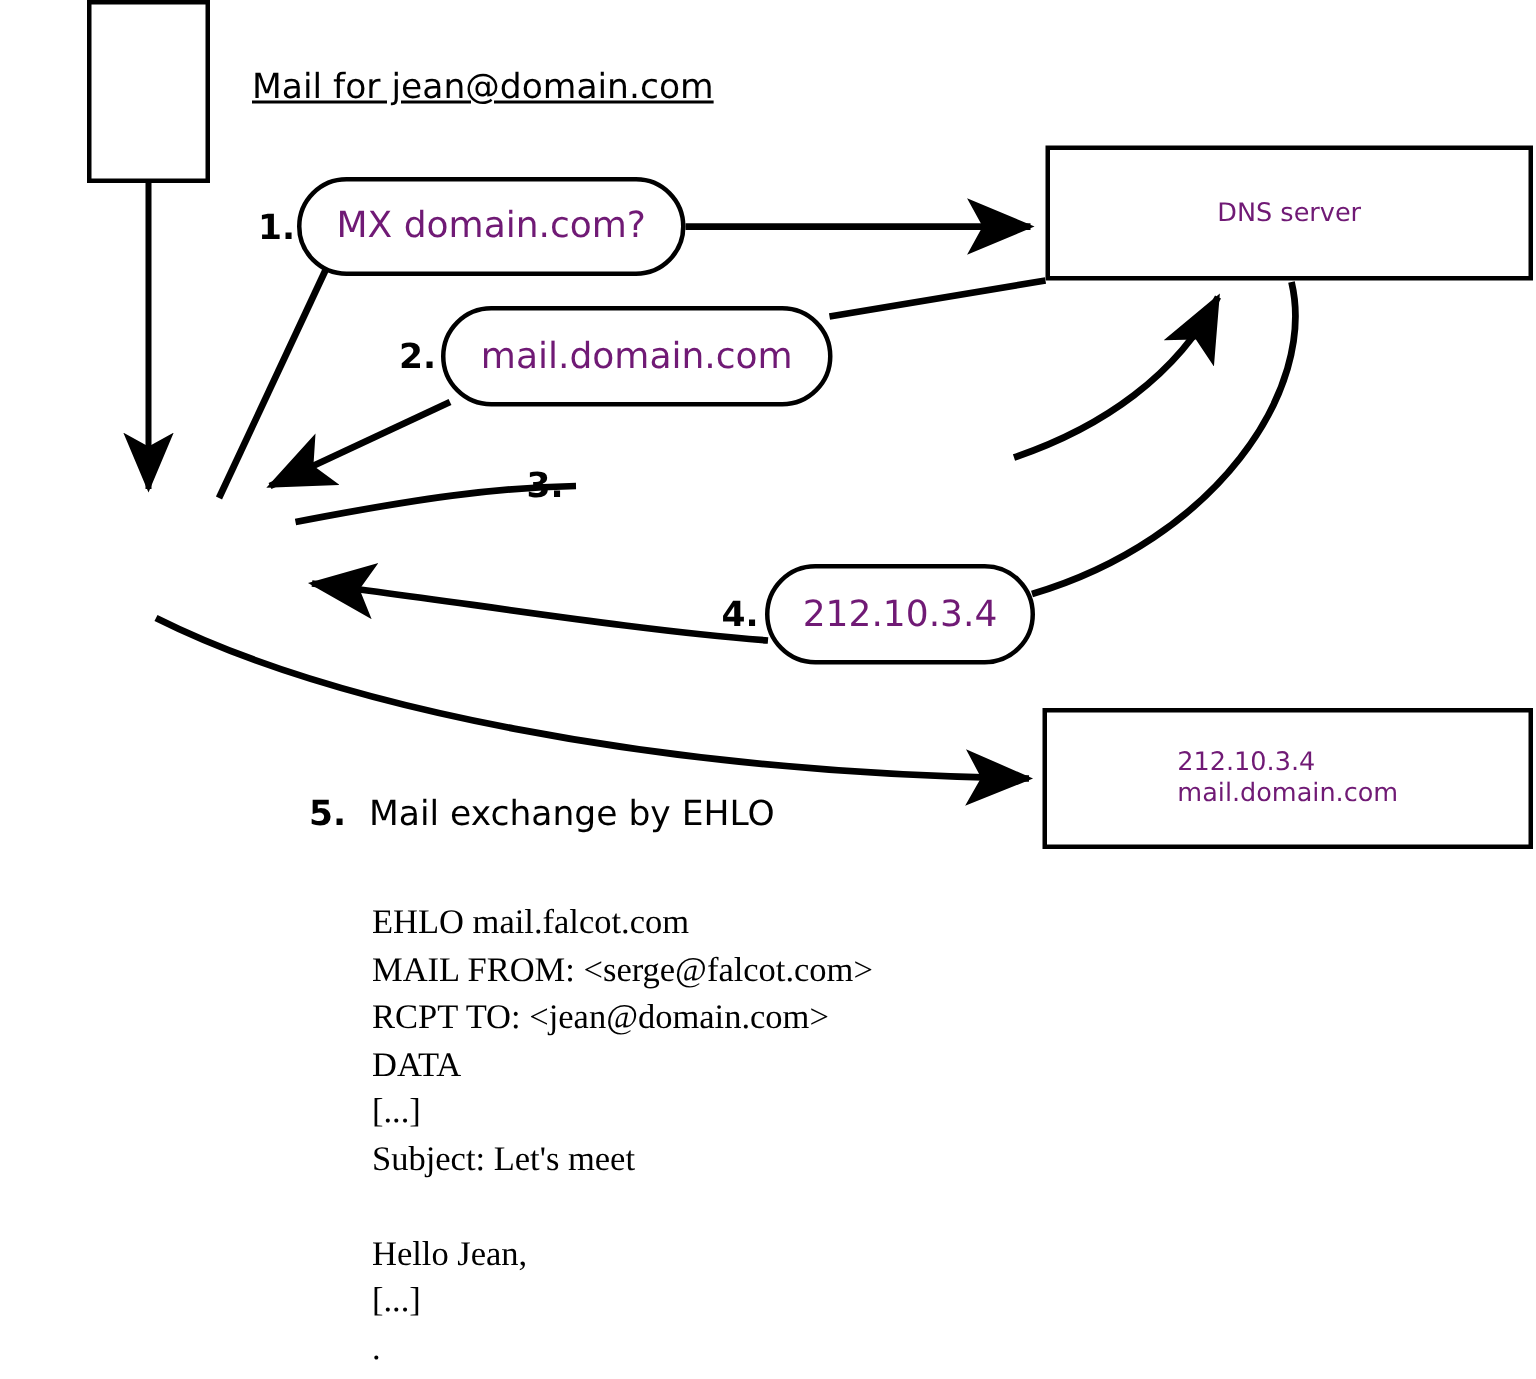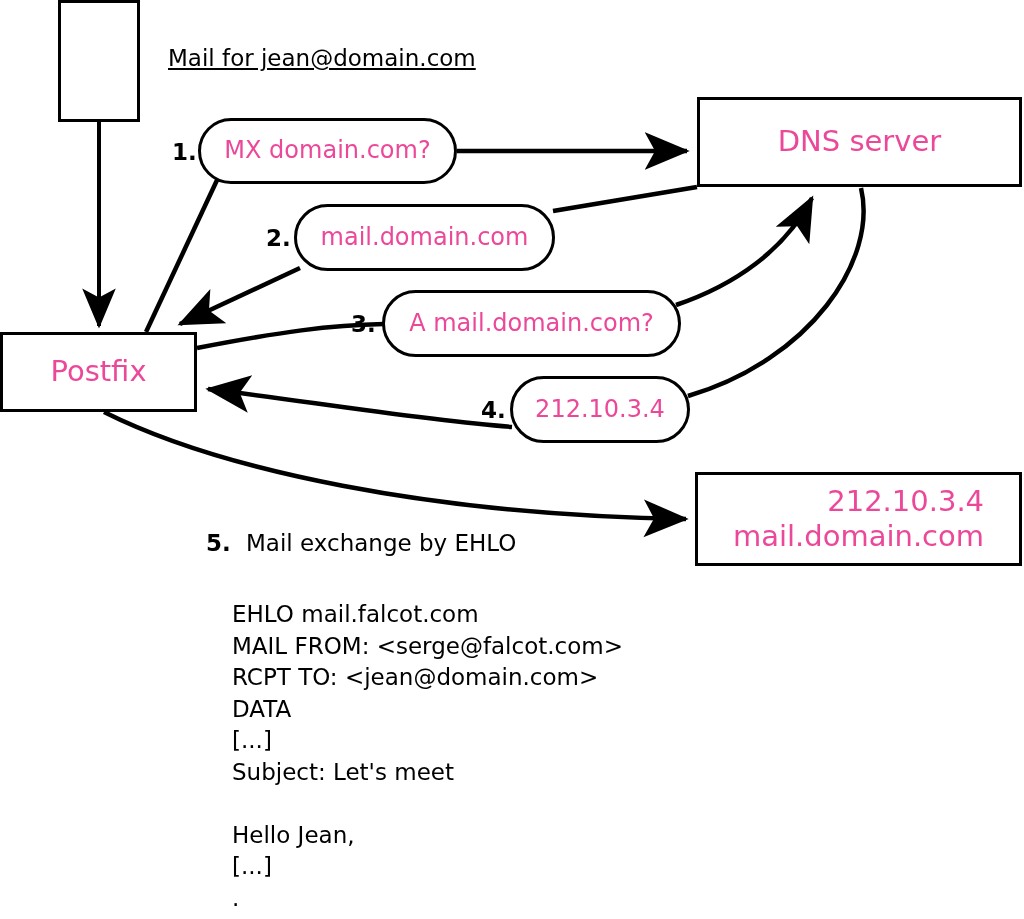--- a/index.html
+++ b/index.html
@@ -22,28 +22,28 @@
     height: 919px;
   }
   .node {
     position: absolute;
     box-sizing: border-box;
     background: #ffffff;
     border: 3px solid #000000;
     display: flex;
     align-items: center;
     justify-content: center;
-    text-align: right;
-    color: #ec4899;
+    text-align: left;
+    color: #701a75;
     z-index: 3;
   }
   .rect { border-radius: 0; }
   .bubble { border-radius: 999px; }
   .node-label {
-    font-size: 29px;
+    font-size: 17px;
     line-height: 1.22;
     white-space: pre-line;
     padding: 0 14px;
   }
   .bubble .node-label { font-size: 24px; }
   .free-text {
     position: absolute;
     color: #000000;
     white-space: pre;
     z-index: 4;
@@ -103,60 +103,54 @@
 
     <path d="M512,427 C420,420 300,400 208,389" fill="none" stroke="#000000" stroke-width="4.5" marker-end="url(#ah)"></path>
 
     <path d="M104,412 C220,470 430,515 686,519" fill="none" stroke="#000000" stroke-width="4.5" marker-end="url(#ah)"></path>
   </svg>
 
   <div class="node rect" style="left:58px; top:0px; width:82px; height:122px;">
     <span class="node-label"></span>
   </div>
 
-  <div class="node rect" style="left:0px; top:332px; width:197px; height:80px;">
-    <span class="node-label">Postfix</span>
-  </div>
 
   <div class="node rect" style="left:697px; top:97px; width:325px; height:90px;">
     <span class="node-label">DNS server</span>
   </div>
 
   <div class="node rect" style="left:695px; top:472px; width:327px; height:94px;">
     <span class="node-label">212.10.3.4
 mail.domain.com</span>
   </div>
 
   <div class="node bubble" style="left:198px; top:118px; width:259px; height:66px;">
     <span class="node-label">MX domain.com?</span>
   </div>
 
   <div class="node bubble" style="left:294px; top:204px; width:261px; height:67px;">
     <span class="node-label">mail.domain.com</span>
   </div>
 
-  <div class="node bubble" style="left:382px; top:290px; width:299px; height:67px;">
-    <span class="node-label">A mail.domain.com?</span>
-  </div>
 
   <div class="node bubble" style="left:510px; top:376px; width:180px; height:67px;">
     <span class="node-label">212.10.3.4</span>
   </div>
 
   <div class="step-num" style="left:172px; top:139px;">1.</div>
   <div class="step-num" style="left:266px; top:225px;">2.</div>
   <div class="step-num" style="left:351px; top:311px;">3.</div>
   <div class="step-num" style="left:481px; top:397px;">4.</div>
   <div class="step-num" style="left:206px; top:530px;">5.</div>
 
   <div class="free-text caption" style="left:168px; top:45px;">Mail for jean@domain.com</div>
 
   <div class="step5-label" style="left:246px; top:530px;">Mail exchange by EHLO</div>
 
-  <div class="transcript" style="left:232px; top:599px;">EHLO mail.falcot.com
+  <div class="transcript" style="left:248px; top:599px;font-family:Liberation Serif, serif;">EHLO mail.falcot.com
 MAIL FROM: &lt;serge@falcot.com&gt;
 RCPT TO: &lt;jean@domain.com&gt;
 DATA
 [...]
 Subject: Let's meet
 
 Hello Jean,
 [...]
 .</div>
 

